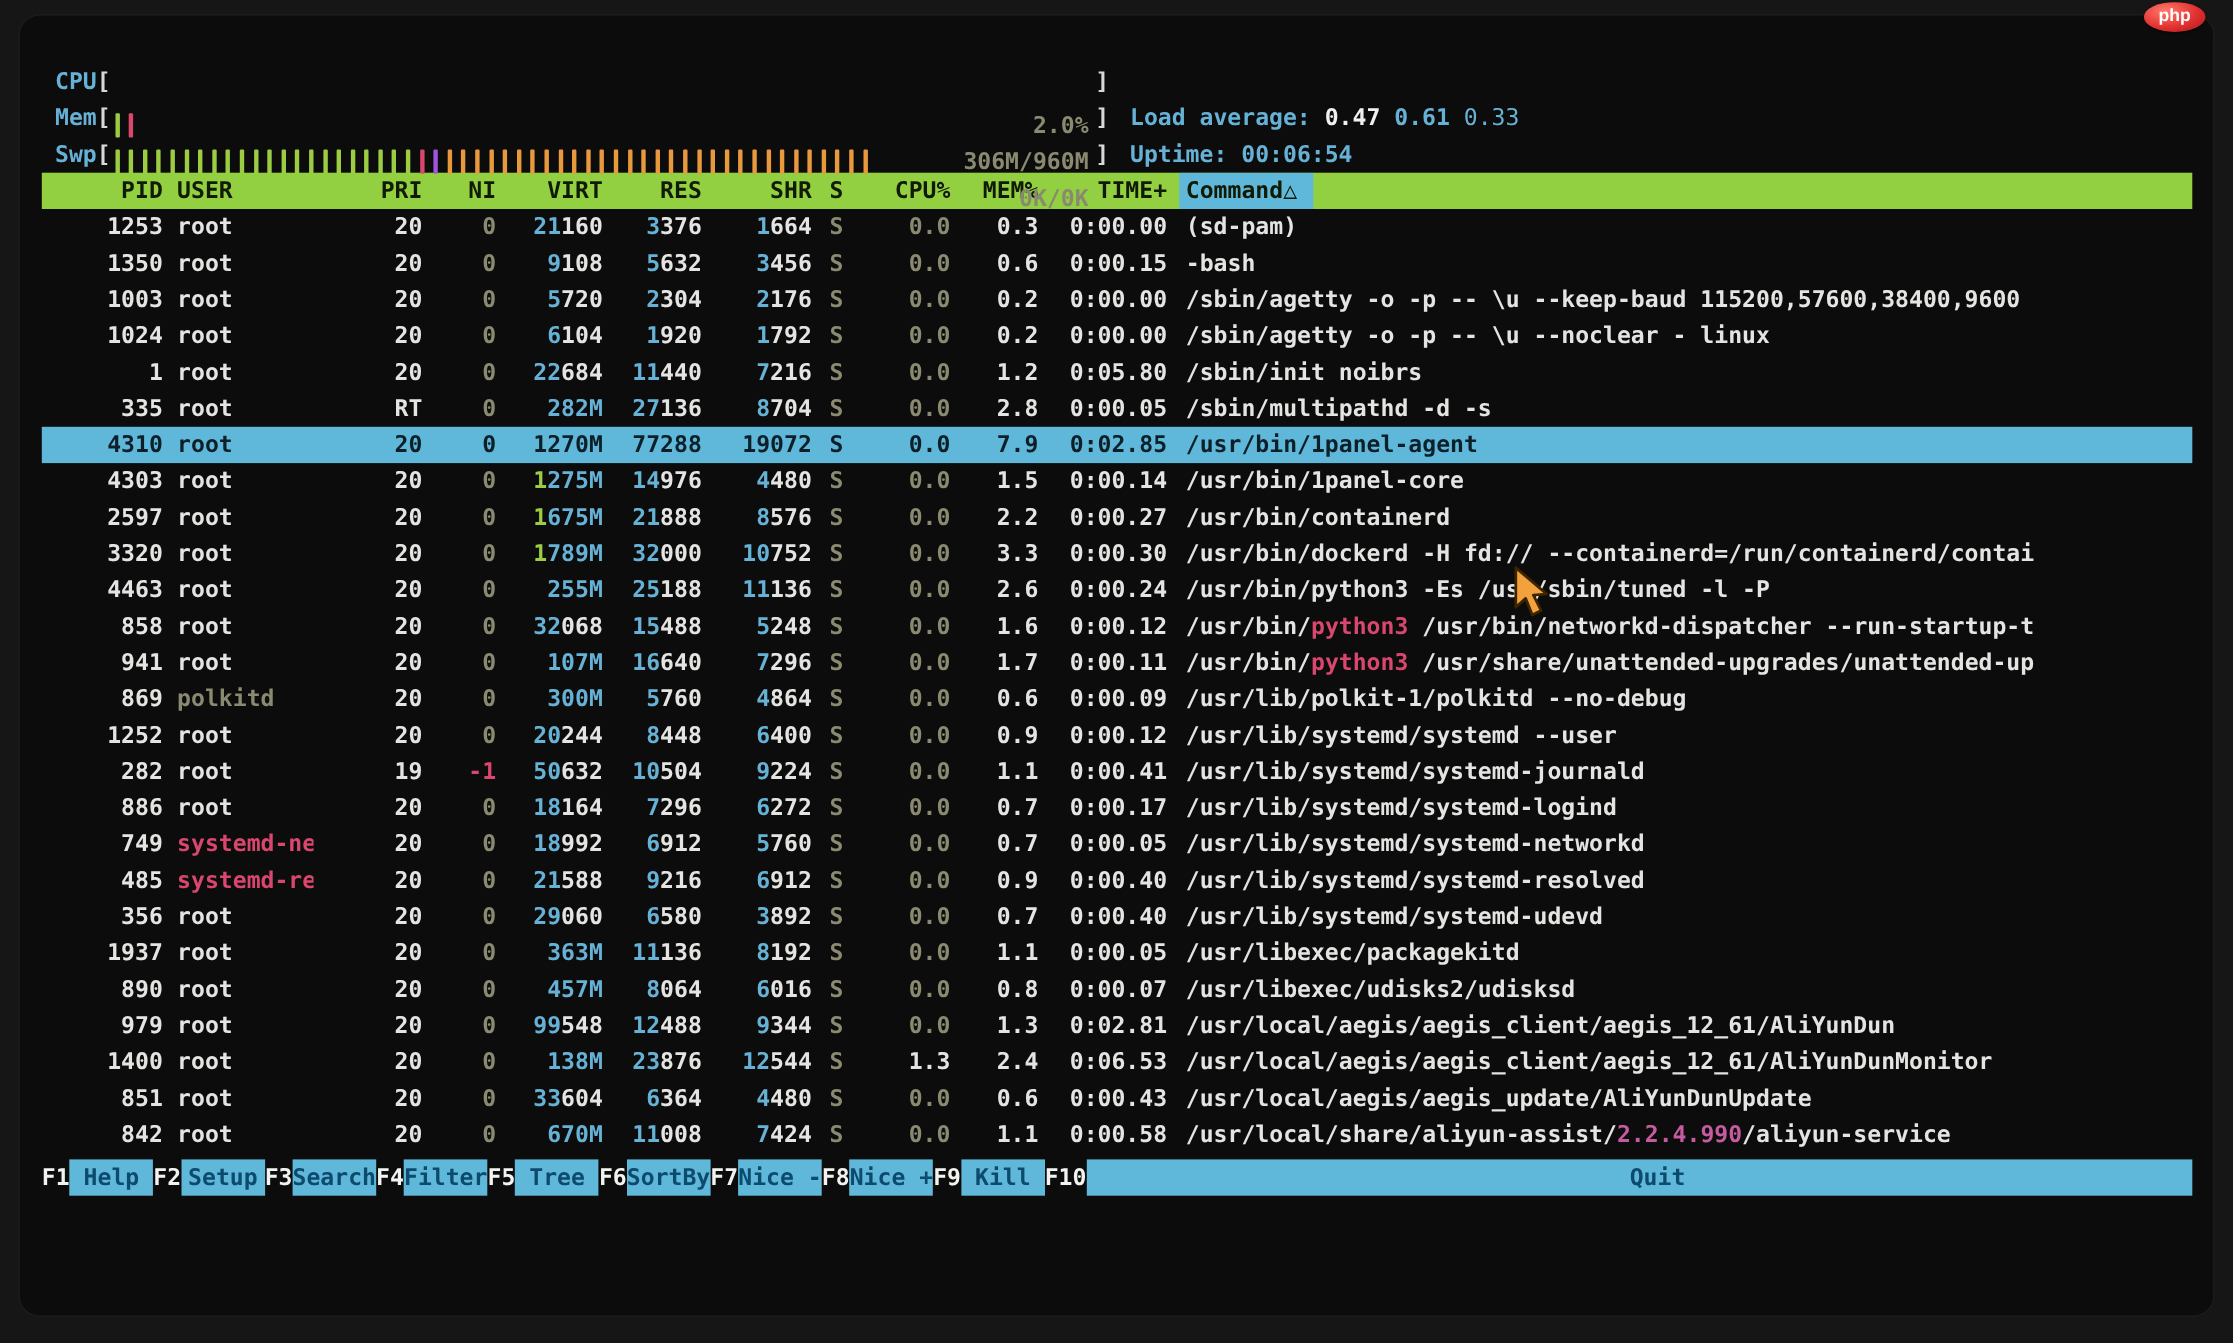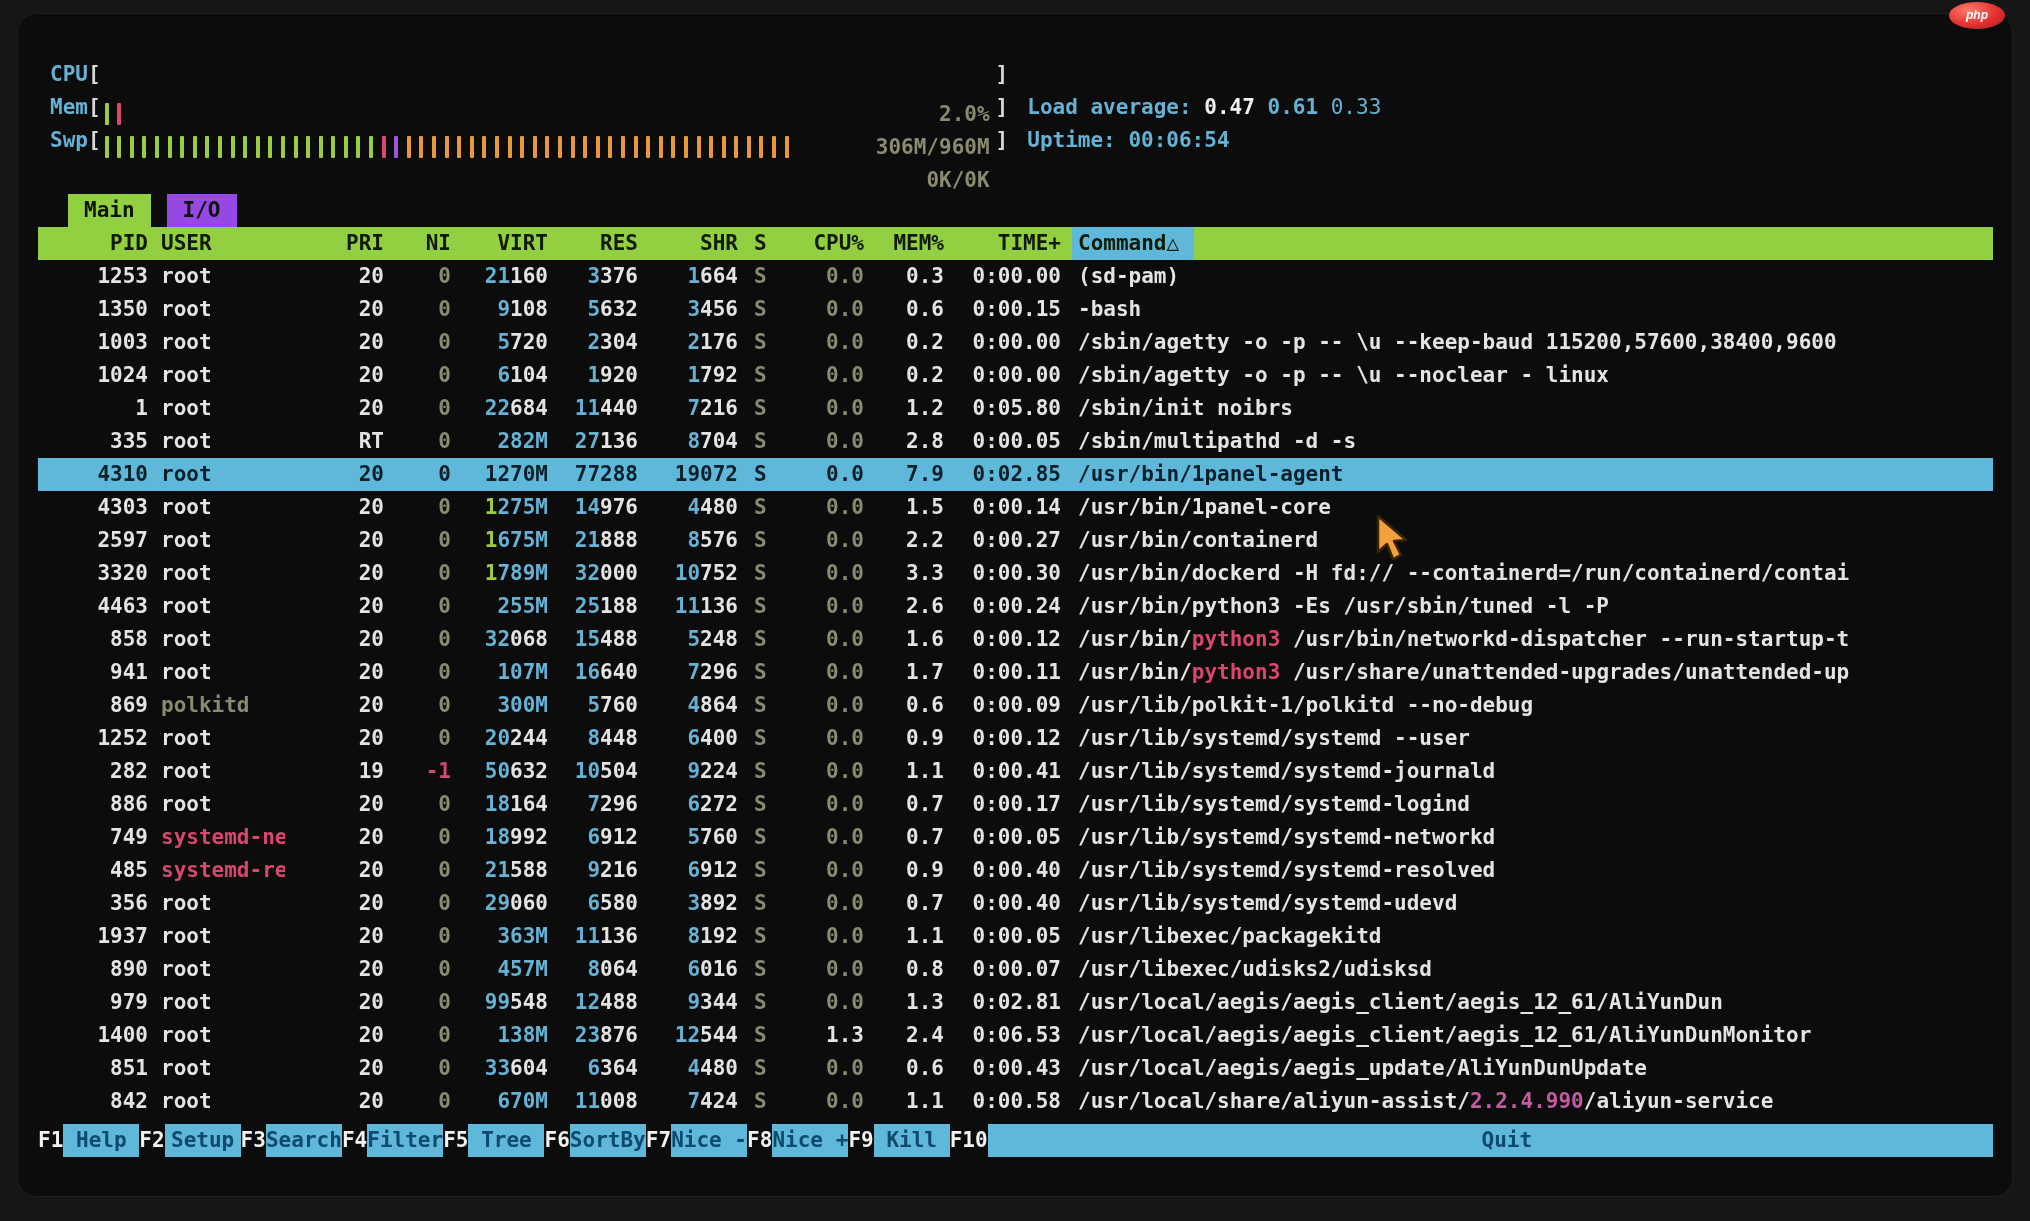--- a/index.html
+++ b/index.html
@@ -35,21 +35,21 @@
   .row .w { color:#e4e4e2; } .row .cy { color:var(--cyan); } .row .gy { color:var(--gray); }
   .row .gr { color:var(--green); } .row .rd { color:var(--red); } .row .mg { color:var(--magenta); }
   .row.selected { background:var(--sel); }
   .row.selected span { color:#0d2029 !important; }
   .fbar { display:flex; width:1955px; height:33px; line-height:33px; margin-top:6px; white-space:pre;text-align:center; }
   .fkey { color:#f2f2f0; } .flabel { background:var(--sel); color:#0c4a6e; width:76px; }
   .flabel.fill { flex:1 1 auto;padding-left:33px; }
   .php-badge { position:absolute; right:25px; top:2px; width:56px; height:27px; border-radius:50%;
     background:radial-gradient(ellipse at 35% 30%, #ff7a6a 0%, #e23131 55%, #a81717 100%);
     box-shadow:0 1px 2px rgba(0,0,0,.6); color:#fff; font-family:"Liberation Sans",sans-serif;
-    font-style:italic; font-weight:bold; font-size:12px; text-align:center; line-height:26px; z-index:40; }
+    font-weight:bold; font-size:16px; text-align:center; line-height:26px; z-index:40; }
   .cursor { position:absolute; left:1374px; top:514px; z-index:50; }
 </style>
 </head>
 <body>
 
 <div class="php-badge">php</div>
 
 <div class="window">
   <div class="terminal">
 
@@ -60,24 +60,20 @@
     <div class="hline">
       <span class="mlabel">Mem</span><span class="bracket">[</span><span class="minner"><span class="bars" id="mem-bars"><span class="bar green"></span><span class="bar green"></span><span class="bar green"></span><span class="bar green"></span><span class="bar green"></span><span class="bar green"></span><span class="bar green"></span><span class="bar green"></span><span class="bar green"></span><span class="bar green"></span><span class="bar green"></span><span class="bar green"></span><span class="bar green"></span><span class="bar green"></span><span class="bar green"></span><span class="bar green"></span><span class="bar green"></span><span class="bar green"></span><span class="bar green"></span><span class="bar green"></span><span class="bar green"></span><span class="bar green"></span><span class="bar red"></span><span class="bar purple"></span><span class="bar orange"></span><span class="bar orange"></span><span class="bar orange"></span><span class="bar orange"></span><span class="bar orange"></span><span class="bar orange"></span><span class="bar orange"></span><span class="bar orange"></span><span class="bar orange"></span><span class="bar orange"></span><span class="bar orange"></span><span class="bar orange"></span><span class="bar orange"></span><span class="bar orange"></span><span class="bar orange"></span><span class="bar orange"></span><span class="bar orange"></span><span class="bar orange"></span><span class="bar orange"></span><span class="bar orange"></span><span class="bar orange"></span><span class="bar orange"></span><span class="bar orange"></span><span class="bar orange"></span><span class="bar orange"></span><span class="bar orange"></span><span class="bar orange"></span><span class="bar orange"></span><span class="bar orange"></span><span class="bar orange"></span><span class="bar orange"></span></span><span class="mval">306M/960M</span></span><span class="bracket">]</span>
       <span class="info" id="load-info"><span class="seg-cyan">Load average: </span><span class="seg-white">0.47 </span><span class="seg-cyan">0.61 </span><span class="seg-cyan thin">0.33</span></span>
     </div>
 
     <div class="hline">
       <span class="mlabel">Swp</span><span class="bracket">[</span><span class="minner"><span class="bars" id="swp-bars"></span><span class="mval">0K/0K</span></span><span class="bracket">]</span>
       <span class="info" id="uptime-info"><span class="seg-cyan">Uptime: </span><span class="seg-cyan">00:06:54</span></span>
     </div>
 
-    <div class="tabbar" id="tabbar">
-        <span class="tab active">Main</span>
-        <span class="tab inactive">I/O</span>
-      </div>
     <div class="grid-row header-row" id="header-row"><span class="c-r">PID</span><span class="c-l cell-user">USER</span><span class="c-r">PRI</span><span class="c-r">NI</span><span class="c-r">VIRT</span><span class="c-r">RES</span><span class="c-r">SHR</span><span class="c-l cell-s">S</span><span class="c-r">CPU%</span><span class="c-r">MEM%</span><span class="c-r">TIME+</span><span class="c-l cell-cmd"><span class="sortcol">Command△</span></span></div>
     <div id="rows">
         <div class="grid-row row"><span class="c-r"><span class="w">1253</span></span><span class="c-l cell-user"><span class="w">root</span></span><span class="c-r"><span class="w">20</span></span><span class="c-r"><span class="gy">0</span></span><span class="c-r"><span class="cy">21</span><span class="w">160</span></span><span class="c-r"><span class="cy">3</span><span class="w">376</span></span><span class="c-r"><span class="cy">1</span><span class="w">664</span></span><span class="c-l cell-s"><span class="gy">S</span></span><span class="c-r"><span class="gy">0.0</span></span><span class="c-r"><span class="w">0.3</span></span><span class="c-r"><span class="w">0:00.00</span></span><span class="c-l cell-cmd"><span class="w">(sd-pam)</span></span></div>
         <div class="grid-row row"><span class="c-r"><span class="w">1350</span></span><span class="c-l cell-user"><span class="w">root</span></span><span class="c-r"><span class="w">20</span></span><span class="c-r"><span class="gy">0</span></span><span class="c-r"><span class="cy">9</span><span class="w">108</span></span><span class="c-r"><span class="cy">5</span><span class="w">632</span></span><span class="c-r"><span class="cy">3</span><span class="w">456</span></span><span class="c-l cell-s"><span class="gy">S</span></span><span class="c-r"><span class="gy">0.0</span></span><span class="c-r"><span class="w">0.6</span></span><span class="c-r"><span class="w">0:00.15</span></span><span class="c-l cell-cmd"><span class="w">-bash</span></span></div>
         <div class="grid-row row"><span class="c-r"><span class="w">1003</span></span><span class="c-l cell-user"><span class="w">root</span></span><span class="c-r"><span class="w">20</span></span><span class="c-r"><span class="gy">0</span></span><span class="c-r"><span class="cy">5</span><span class="w">720</span></span><span class="c-r"><span class="cy">2</span><span class="w">304</span></span><span class="c-r"><span class="cy">2</span><span class="w">176</span></span><span class="c-l cell-s"><span class="gy">S</span></span><span class="c-r"><span class="gy">0.0</span></span><span class="c-r"><span class="w">0.2</span></span><span class="c-r"><span class="w">0:00.00</span></span><span class="c-l cell-cmd"><span class="w">/sbin/agetty -o -p -- \u --keep-baud 115200,57600,38400,9600</span></span></div>
         <div class="grid-row row"><span class="c-r"><span class="w">1024</span></span><span class="c-l cell-user"><span class="w">root</span></span><span class="c-r"><span class="w">20</span></span><span class="c-r"><span class="gy">0</span></span><span class="c-r"><span class="cy">6</span><span class="w">104</span></span><span class="c-r"><span class="cy">1</span><span class="w">920</span></span><span class="c-r"><span class="cy">1</span><span class="w">792</span></span><span class="c-l cell-s"><span class="gy">S</span></span><span class="c-r"><span class="gy">0.0</span></span><span class="c-r"><span class="w">0.2</span></span><span class="c-r"><span class="w">0:00.00</span></span><span class="c-l cell-cmd"><span class="w">/sbin/agetty -o -p -- \u --noclear - linux</span></span></div>
         <div class="grid-row row"><span class="c-r"><span class="w">1</span></span><span class="c-l cell-user"><span class="w">root</span></span><span class="c-r"><span class="w">20</span></span><span class="c-r"><span class="gy">0</span></span><span class="c-r"><span class="cy">22</span><span class="w">684</span></span><span class="c-r"><span class="cy">11</span><span class="w">440</span></span><span class="c-r"><span class="cy">7</span><span class="w">216</span></span><span class="c-l cell-s"><span class="gy">S</span></span><span class="c-r"><span class="gy">0.0</span></span><span class="c-r"><span class="w">1.2</span></span><span class="c-r"><span class="w">0:05.80</span></span><span class="c-l cell-cmd"><span class="w">/sbin/init noibrs</span></span></div>
         <div class="grid-row row"><span class="c-r"><span class="w">335</span></span><span class="c-l cell-user"><span class="w">root</span></span><span class="c-r"><span class="w">RT</span></span><span class="c-r"><span class="gy">0</span></span><span class="c-r"><span class="cy">282M</span></span><span class="c-r"><span class="cy">27</span><span class="w">136</span></span><span class="c-r"><span class="cy">8</span><span class="w">704</span></span><span class="c-l cell-s"><span class="gy">S</span></span><span class="c-r"><span class="gy">0.0</span></span><span class="c-r"><span class="w">2.8</span></span><span class="c-r"><span class="w">0:00.05</span></span><span class="c-l cell-cmd"><span class="w">/sbin/multipathd -d -s</span></span></div>
         <div class="grid-row row selected"><span class="c-r"><span class="w">4310</span></span><span class="c-l cell-user"><span class="w">root</span></span><span class="c-r"><span class="w">20</span></span><span class="c-r"><span class="gy">0</span></span><span class="c-r"><span class="gr">1</span><span class="cy">270M</span></span><span class="c-r"><span class="cy">77</span><span class="w">288</span></span><span class="c-r"><span class="cy">19</span><span class="w">072</span></span><span class="c-l cell-s"><span class="gy">S</span></span><span class="c-r"><span class="gy">0.0</span></span><span class="c-r"><span class="w">7.9</span></span><span class="c-r"><span class="w">0:02.85</span></span><span class="c-l cell-cmd"><span class="w">/usr/bin/1panel-agent</span></span></div>
         <div class="grid-row row"><span class="c-r"><span class="w">4303</span></span><span class="c-l cell-user"><span class="w">root</span></span><span class="c-r"><span class="w">20</span></span><span class="c-r"><span class="gy">0</span></span><span class="c-r"><span class="gr">1</span><span class="cy">275M</span></span><span class="c-r"><span class="cy">14</span><span class="w">976</span></span><span class="c-r"><span class="cy">4</span><span class="w">480</span></span><span class="c-l cell-s"><span class="gy">S</span></span><span class="c-r"><span class="gy">0.0</span></span><span class="c-r"><span class="w">1.5</span></span><span class="c-r"><span class="w">0:00.14</span></span><span class="c-l cell-cmd"><span class="w">/usr/bin/1panel-core</span></span></div>

